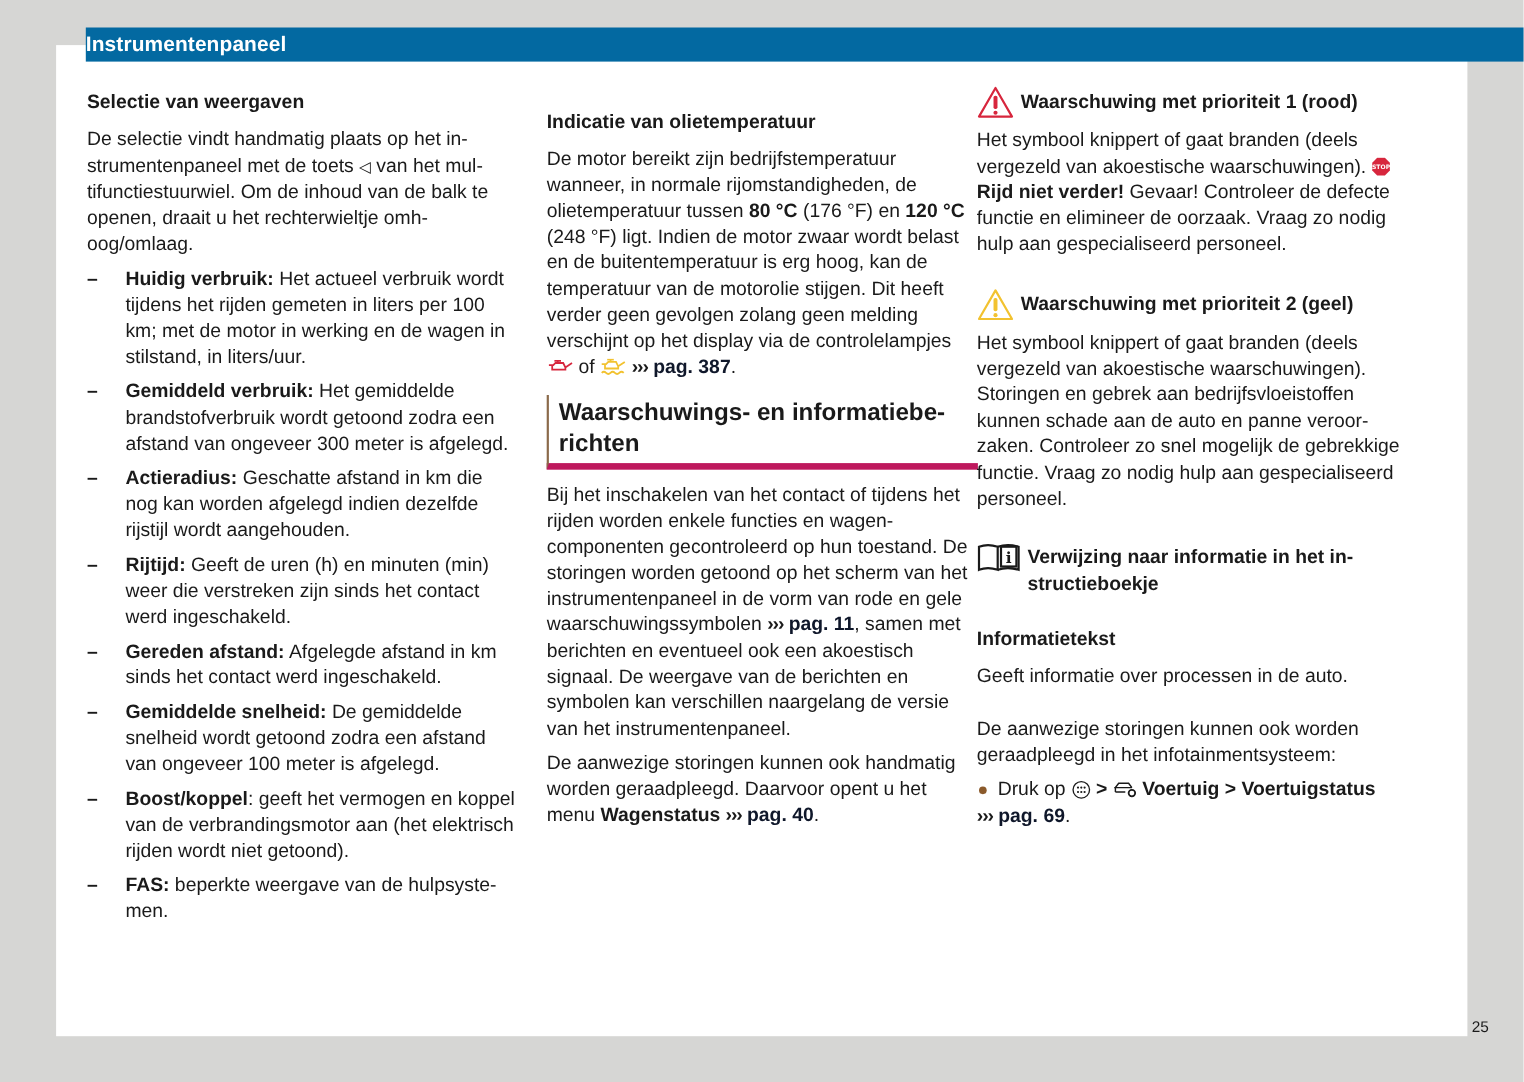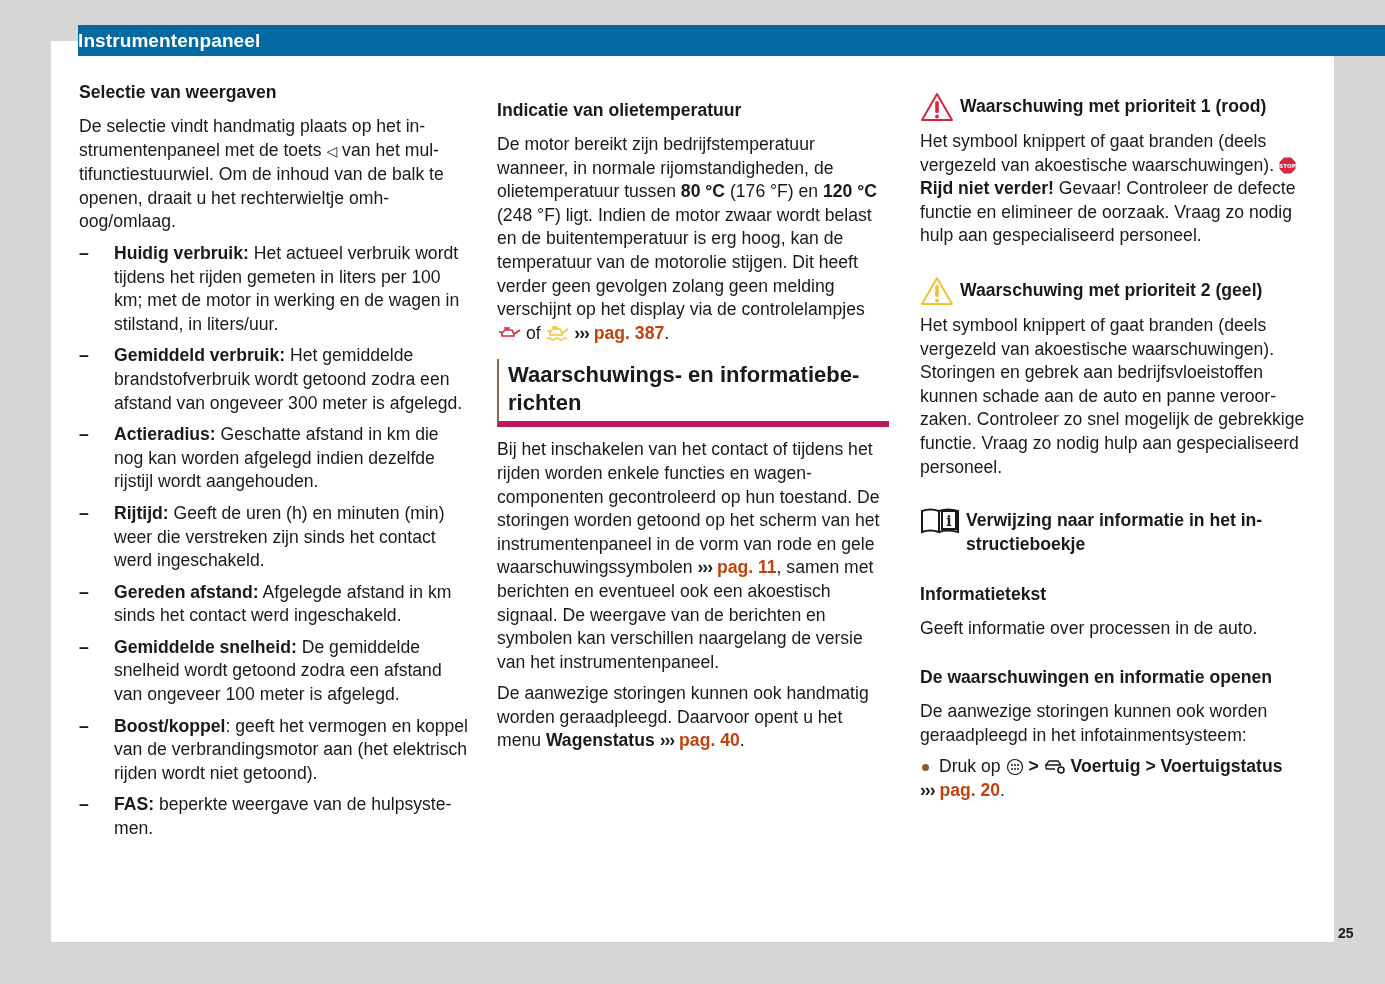--- a/index.html
+++ b/index.html
@@ -15,26 +15,26 @@
   }
   .header-bar {
     position:absolute; left:78px; top:25px; width:1348px; height:31px;
     background:#0369a1; color:#ffffff;
     font-weight:bold; font-size:19px; line-height:31px; text-align:left;
     letter-spacing:0.1px;
   }
   .col { position:absolute; top:78px; font-size:17.6px; line-height:23.6px; }
   .col1 { left:79px; width:392px; }
   .col2 { left:497px; width:392px; }
-  .col3 { left:920px; width:392px;margin-top:14px; }
+  .col3 { left:888px; width:392px; }
 
   .subhead { font-weight:bold; font-size:17.6px; margin:0 0 11px 0; line-height:24px; }
   p { margin:0 0 8px 0; }
   b { font-weight:bold; }
-  .ref { color:#c2410c; font-weight:bold; }
+  .ref { color:#0f172a; font-weight:bold; }
   .arrows { font-weight:bold; color:#1a1a1a; letter-spacing:-1px; }
 
   ul.dash { list-style:none; margin:0; padding:0; }
   ul.dash li { position:relative; padding-left:35px; margin-bottom:8px; }
   ul.dash li::before {
     content:"–"; position:absolute; left:0; top:0; font-weight:bold;
   }
 
   .section-title {
     border-left:2px solid #8b6a4b; border-bottom:6px solid #be185d;
@@ -45,21 +45,21 @@
   .warn-head { font-weight:bold; font-size:17.6px; display:flex; align-items:center; margin-bottom:8px; }
   .warn-head svg { margin-right:6px; flex:none; }
   .inline-icon { display:inline-block; vertical-align:middle; }
   .block-gap { height:20px; }
   .bullet-line { position:relative; padding-left:19px; }
   .bullet-line .dot {
     position:absolute; left:2px; top:9px; width:7px; height:7px; border-radius:50%;
     background:#8b5a2b;
   }
   .page-number {
-    position:absolute; left:1338px; top:925px; font-weight:bold; font-size:14px; color:#1a1a1a;
+    position:absolute; left:1338px; top:925px; font-weight:normal; font-size:14px; color:#1a1a1a;
   }
 </style>
 </head>
 <body>
 
 <div class="page"></div>
 
 <div class="header-bar">
   <span>Instrumentenpaneel</span>
 </div>
@@ -141,36 +141,35 @@
     <span>Verwijzing naar informatie in het in­structieboekje</span>
   </div>
 
   <div class="block-gap" style="height:18px"></div>
 
   <div class="subhead">Informatietekst</div>
   <p>Geeft informatie over processen in de auto.</p>
 
   <div class="block-gap" style="height:16px"></div>
 
-  <div class="subhead">De waarschuwingen en informatie openen</div>
   <p>De aanwezige storingen kunnen ook worden geraadpleegd in het infotainmentsysteem:</p>
   <p class="bullet-line">
     <span class="dot"></span>
     <span>Druk op </span><svg class="inline-icon" width="18" height="18" viewBox="0 0 18 18">
         <circle cx="9" cy="9" r="7.5" fill="none" stroke="#1a1a1a" stroke-width="1.2"></circle>
         <g fill="#1a1a1a">
           <circle cx="6" cy="7" r="1"></circle>
           <circle cx="9" cy="7" r="1"></circle>
           <circle cx="12" cy="7" r="1"></circle>
           <circle cx="6" cy="11" r="1"></circle>
           <circle cx="9" cy="11" r="1"></circle>
           <circle cx="12" cy="11" r="1"></circle>
         </g>
       </svg><b> &gt; </b><svg class="inline-icon" width="22" height="16" viewBox="0 0 22 16">
         <path d="M2 10 L2 6 L5 2 L14 2 L17 6" fill="none" stroke="#1a1a1a" stroke-width="1.3"></path>
         <path d="M2 10 L11 10 M1 6 L17 6" stroke="#1a1a1a" stroke-width="1.3"></path>
         <circle cx="17" cy="11" r="3" fill="none" stroke="#1a1a1a" stroke-width="1.6"></circle>
       </svg> <b>Voertuig</b><b> &gt; </b><b>Voertuigstatus</b><br>
-    <span class="arrows" style="margin-left:-19px">›››</span> <span class="ref">pag. 20</span><span>.</span>
+    <span class="arrows" style="margin-left:-19px">›››</span> <span class="ref">pag. 69</span><span>.</span>
   </p>
 </div>
 
 <div class="page-number">25</div>
 
 </body></html>

